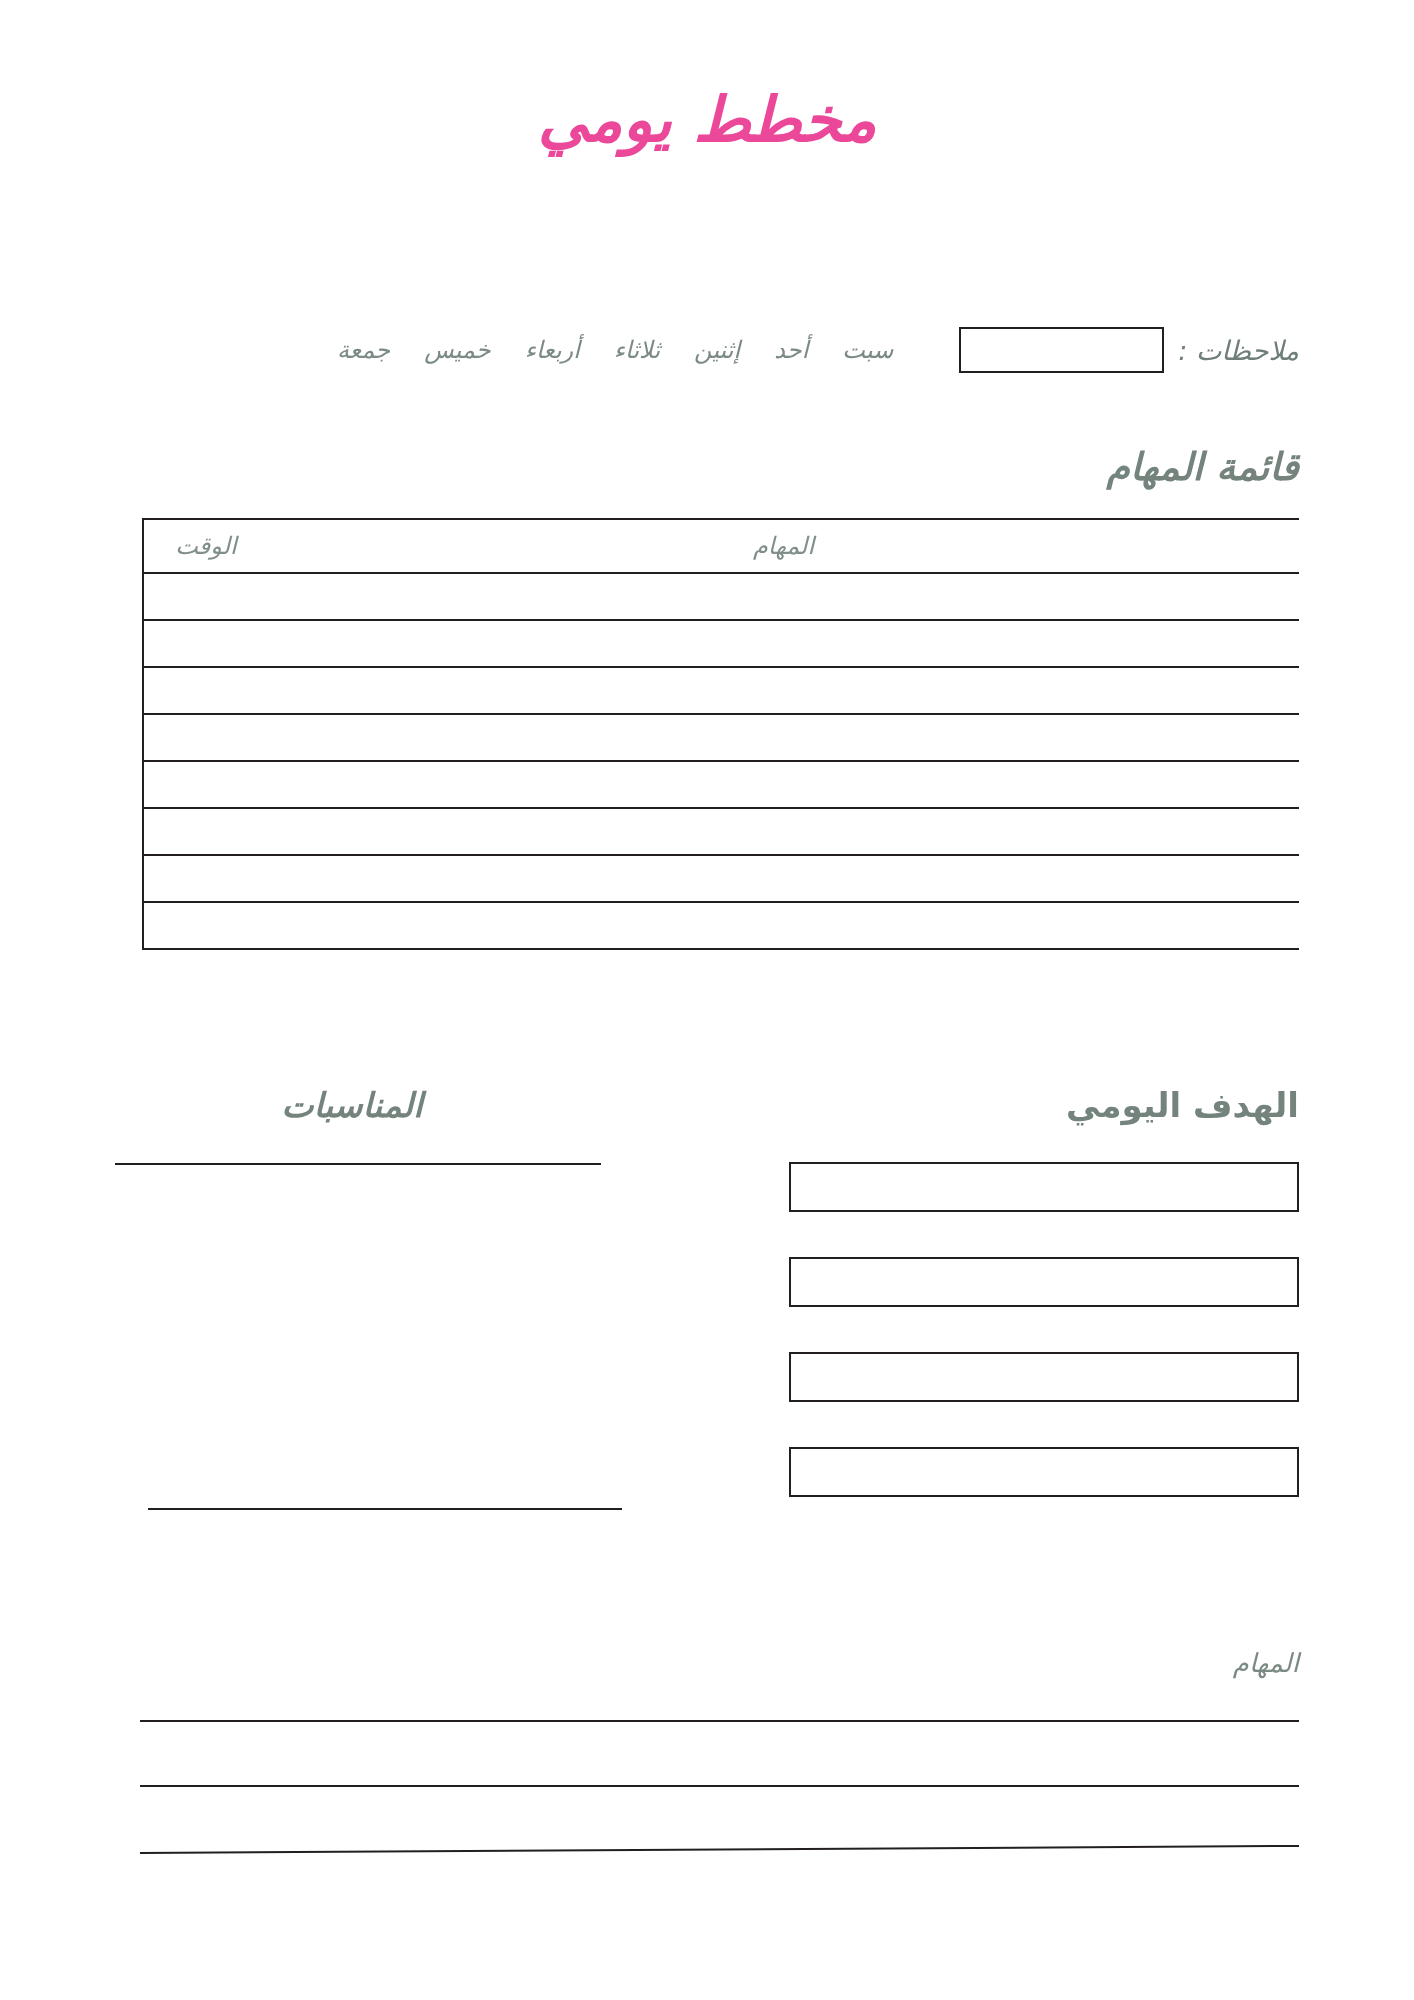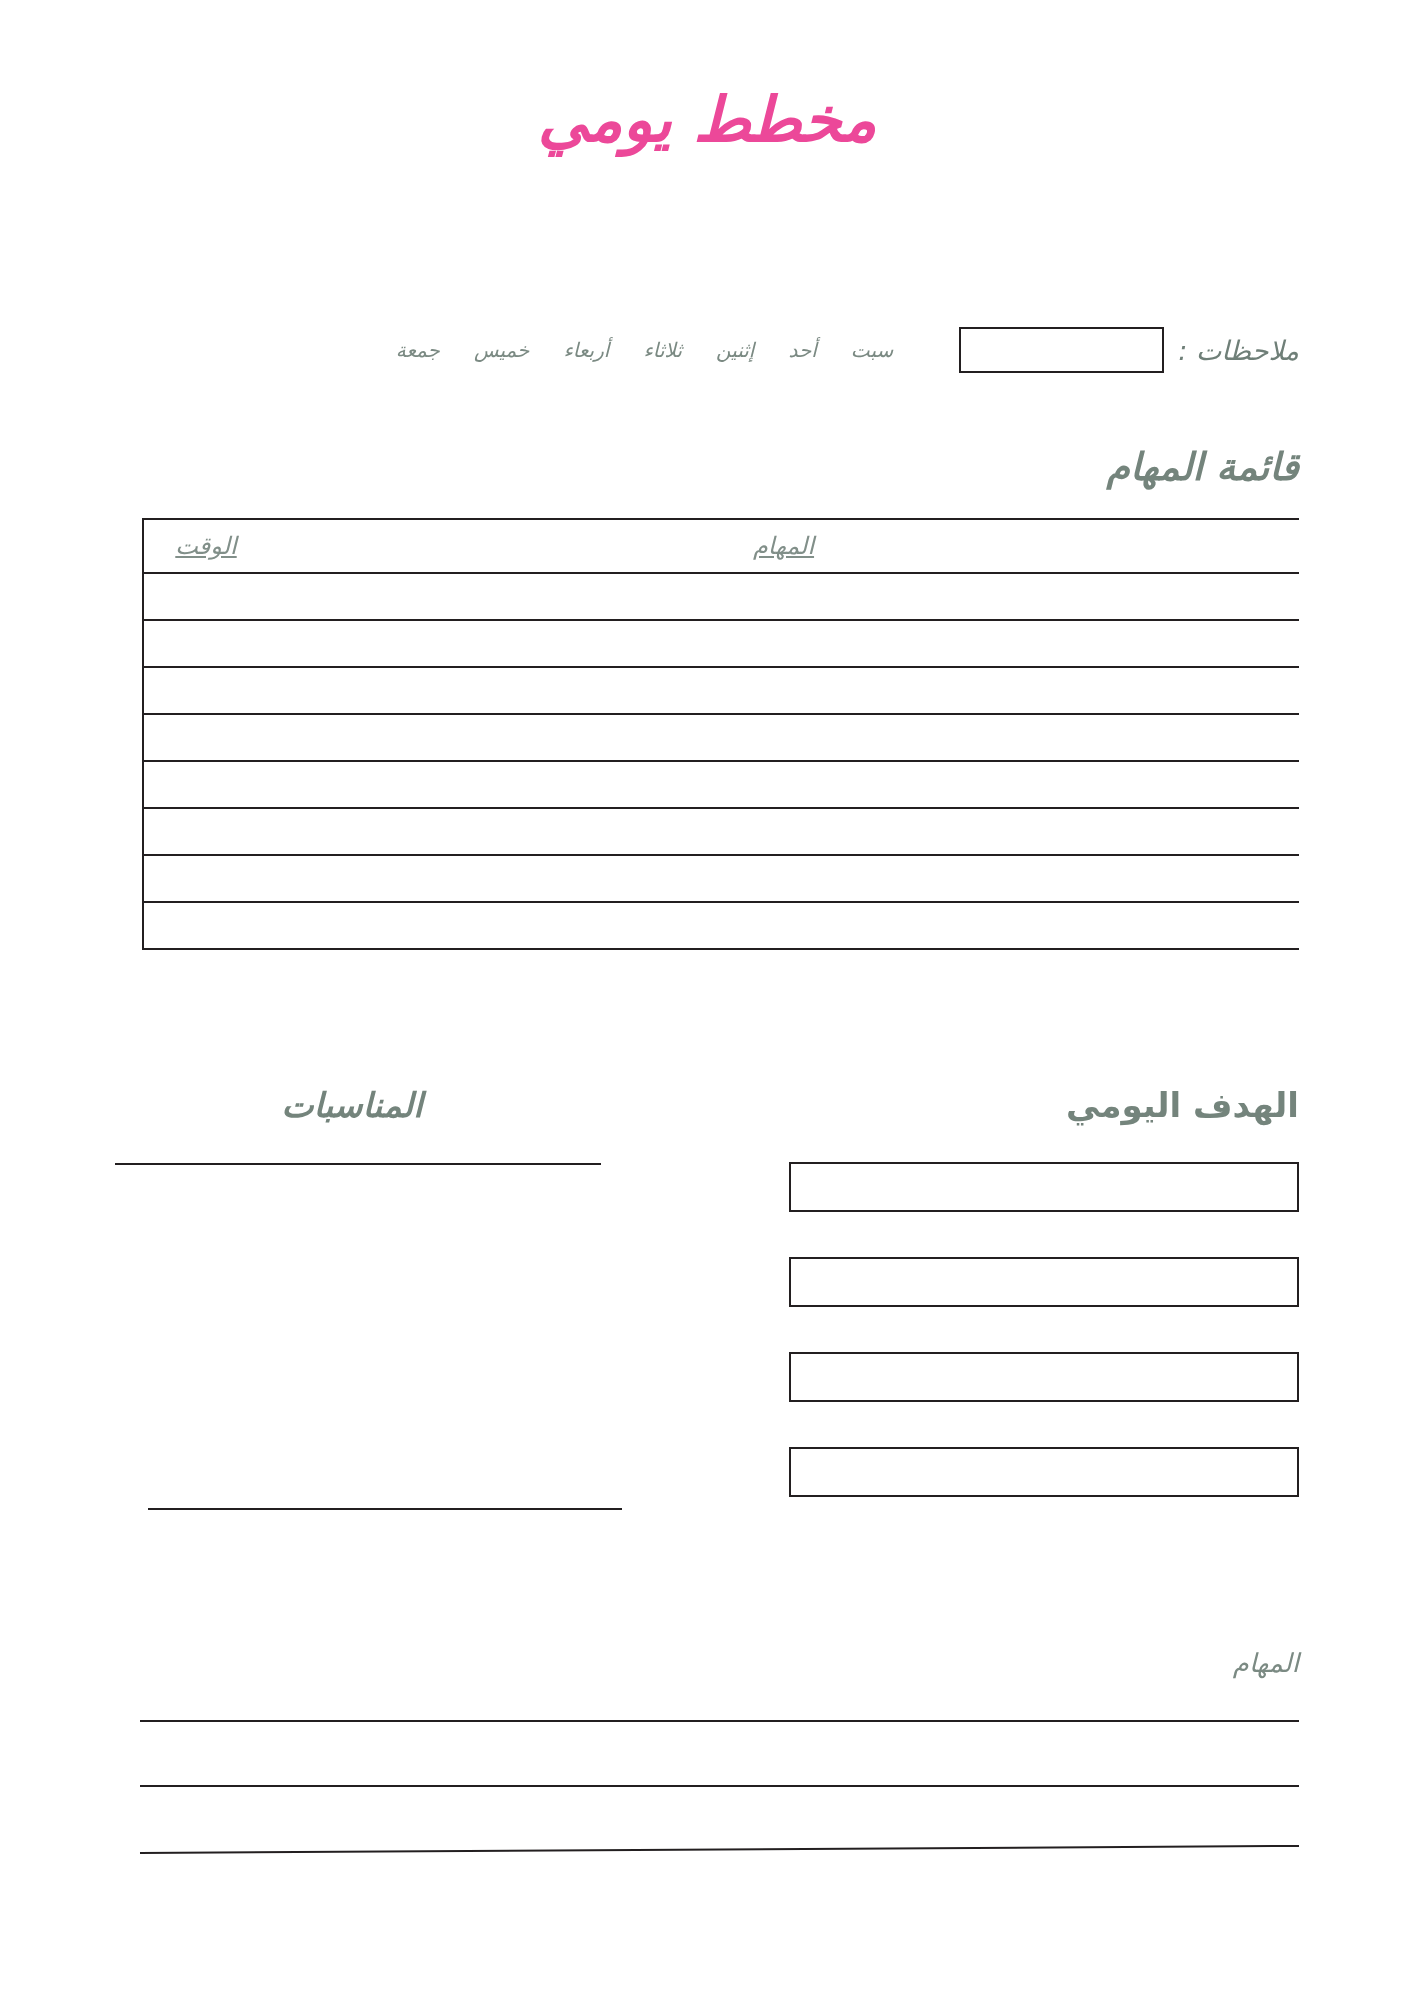--- a/index.html
+++ b/index.html
@@ -67,21 +67,21 @@
   }
   .weekdays {
     display: flex;
     flex-direction: row;
     align-items: center;
     gap: 34px;
     margin-right: 66px;
     direction: rtl;
   }
   .weekday {
-    font-size: 20px;
+    font-size: 24px;
     font-style: italic;
     color: #7b8a83;
     white-space: nowrap;
     line-height: 1;
   }
 
   
   .tasks-heading {
     position: absolute;
     top: 448px;
@@ -105,21 +105,20 @@
     border-collapse: collapse;
     table-layout: fixed;
   }
   .tasks-table col.col-time { width: 125px; }
   .tasks-table th, .tasks-table td {
     border-top: 2px solid #231f20;
     border-bottom: 2px solid #231f20;
     height: 47px;
     padding: 12px 14px;
     box-sizing: border-box;
-    text-decoration: underline;
   }
   .tasks-table th {
     font-size: 24px;
     font-style: italic;
     font-weight: 400;
     color: #818f89;
     text-align: center;
     height: 53px;
     vertical-align: middle;
   }

